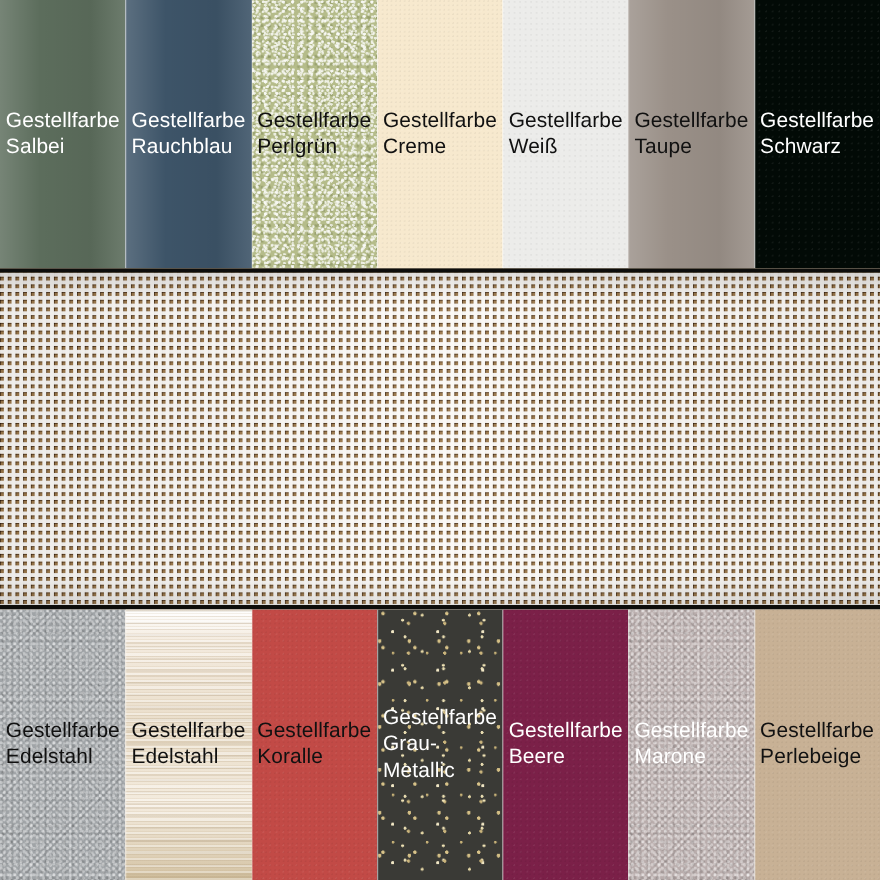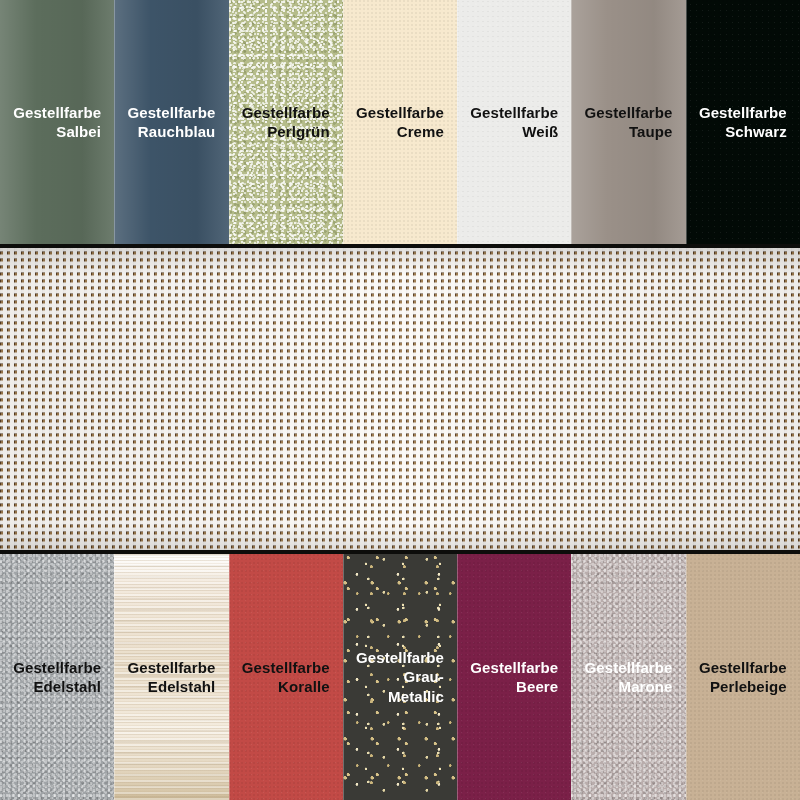--- a/index.html
+++ b/index.html
@@ -20,23 +20,23 @@
     align-items:center;
     justify-content:center;
     overflow:hidden;
     box-sizing:border-box;
   }
   .swatch .base{position:absolute;inset:0;}
   .swatch .tex{position:absolute;inset:0;pointer-events:none;}
   .label{
     position:relative;
     z-index:5;
-    text-align:right;
-    font-weight:bold;
-    font-size:15px;
+    text-align:left;
+    font-weight:normal;
+    font-size:19px;
     line-height:1.28;
     letter-spacing:.1px;
     padding:0 4px;
     white-space:pre-line;
     text-rendering:optimizeLegibility;
   }
   .label.light{color:#ffffff;}
   .label.dark{color:#111111;}
 
   

